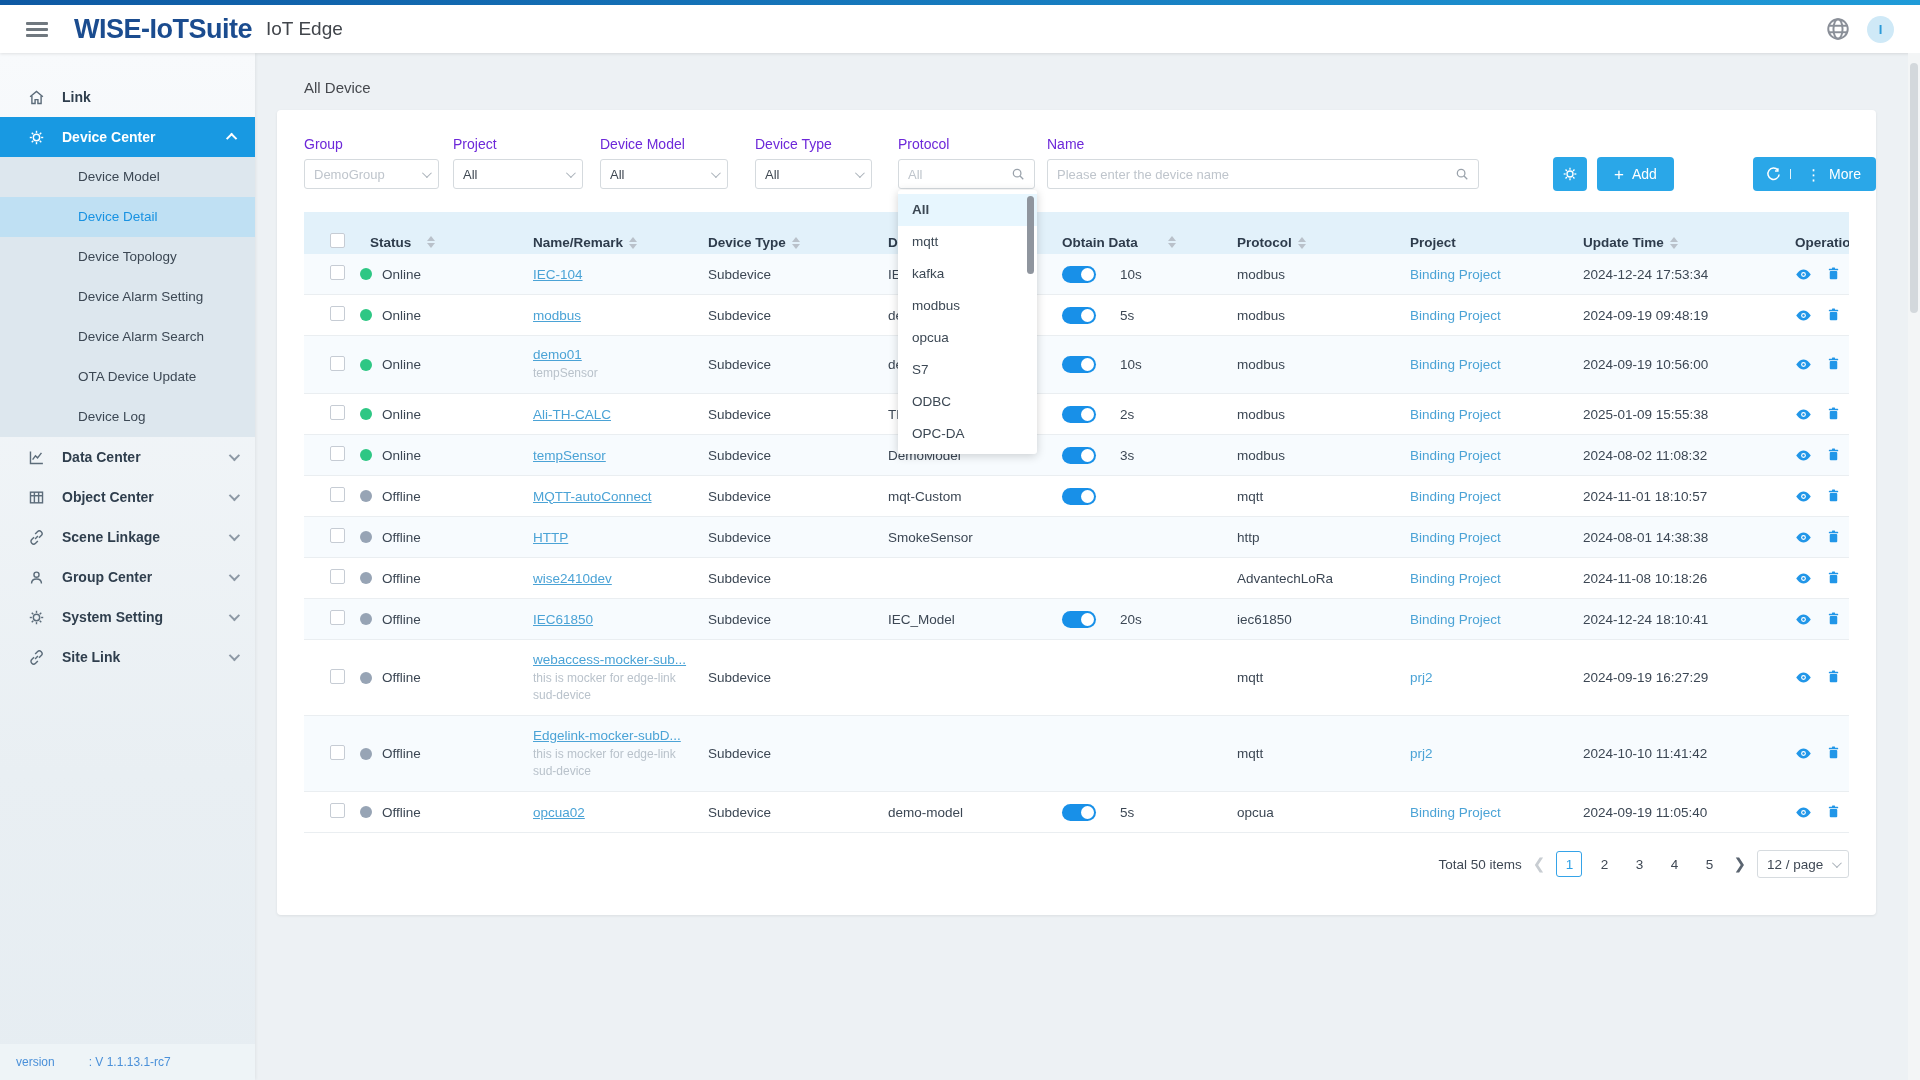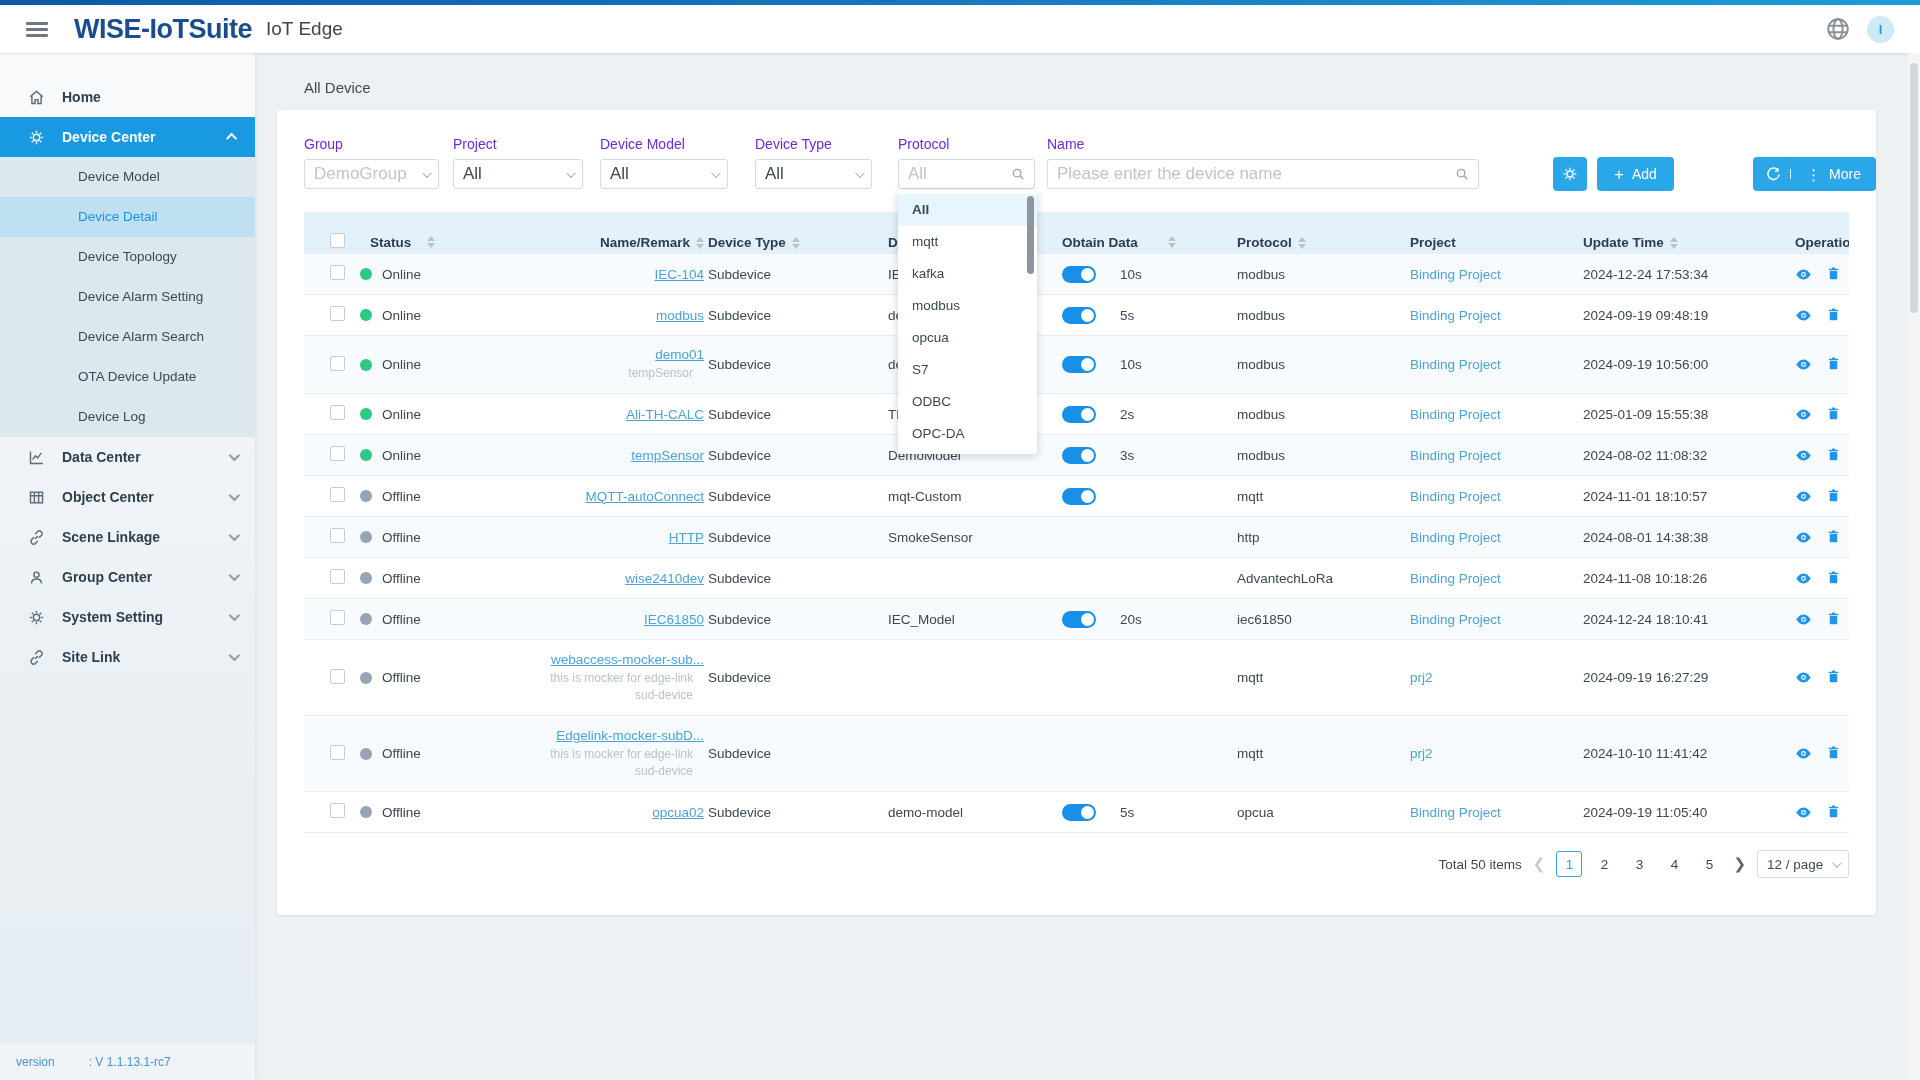--- a/index.html
+++ b/index.html
@@ -40,35 +40,35 @@
 
   
   .breadcrumb { position:absolute; left:304px; top:79px; font-size:15px; color:#45484d; z-index:10; }
   .card { position:absolute; left:277px; top:110px; width:1599px; height:805px; background:#fff;
           border-radius:4px; box-shadow:0 1px 3px rgba(0,0,0,.08); z-index:10; }
 
   
   .filter-group { position:absolute; top:26px; }
   .filter-label { font-size:14px; color:#6d28d9; margin-bottom:7px; }
   .fbox { height:30px; border:1px solid #d5dade; border-radius:3px; background:#fff;
-          display:flex; align-items:center; padding:0 9px; font-size:17px; color:#3f4852; justify-content:space-between; }
+          display:flex; align-items:center; padding:0 9px; font-size:13px; color:#3f4852; justify-content:space-between; }
   .fbox .muted { color:#bfc5cc; }
   .sel-chev { width:7px; height:7px; border-right:1.5px solid #aab2ba; border-bottom:1.5px solid #aab2ba; transform:rotate(45deg) translateY(-2px); }
 
   .btn { position:absolute; top:47px; height:34px; border-radius:4px; background:#2aa7e8; color:#fff;
          font-size:14px; display:flex; align-items:center; justify-content:center; gap:8px; border:none; cursor:pointer; }
 
   
   .thead { position:absolute; left:27px; top:102px; width:1545px; height:60px; background:#e2f1fa;
            display:flex; align-items:center; font-size:13.5px; font-weight:700; color:#2e3c4c; }
   .tbody { position:absolute; left:27px; top:144px; width:1545px; }
   .trow  { display:flex; align-items:center; border-bottom:1px solid #eaeef1; font-size:13.5px; color:#3c4754; }
   .cell { padding-left:4px; overflow:hidden; white-space:nowrap; }
   .c0 { width:50px; padding-left:26px; } .c1 { width:175px; padding-left:6px; display:flex; align-items:center; gap:10px; }
-  .c2 { width:175px;text-align:right; } .c3 { width:180px; } .c4 { width:174px; }
+  .c2 { width:175px; } .c3 { width:180px; } .c4 { width:174px; }
   .c5 { width:175px; display:flex; align-items:center; gap:24px; }
   .c6 { width:173px; } .c7 { width:173px; } .c8 { width:212px; }
   .c9 { flex:1; display:flex; align-items:center; gap:14px; }
   .th.c1 { padding-left:16px; }
   .sorter { display:inline-flex; flex-direction:column; gap:2px; margin-left:6px; vertical-align:middle; }
   .car-up { width:0;height:0;border-left:4px solid transparent;border-right:4px solid transparent;border-bottom:5px solid #b9c1ca; }
   .car-dn { width:0;height:0;border-left:4px solid transparent;border-right:4px solid transparent;border-top:5px solid #b9c1ca; }
   .checkbox { width:15px; height:15px; border:1px solid #c6ccd4; border-radius:2px; background:#fff; display:inline-block; }
   .dot { width:12px; height:12px; border-radius:50%; flex:0 0 12px; }
   .dot.online { background:#2ec784; } .dot.offline { background:#97a4b5; }
@@ -130,21 +130,21 @@
 
 <div class="sidebar">
   <div id="sidebar-menu">
       <div class="menu-item">
         <span class="mi-icon">
           <svg viewBox="0 0 24 24" width="17" height="17" fill="none" stroke="currentColor" stroke-width="2">
             <path d="M3 11 L12 3.5 L21 11"></path>
             <path d="M5.5 9.8 V20.5 H10 V15 H14 V20.5 H18.5 V9.8"></path>
           </svg>
         </span>
-        <span>Home</span>
+        <span>Link</span>
       </div>
       <div class="menu-item active">
         <span class="mi-icon">
           <svg viewBox="0 0 24 24" width="17" height="17" fill="none" stroke="currentColor" stroke-width="2">
             <circle cx="12" cy="12" r="4.5"></circle>
             <line x1="12" y1="2.5" x2="12" y2="5.5"></line>
             <line x1="12" y1="18.5" x2="12" y2="21.5"></line>
             <line x1="2.5" y1="12" x2="5.5" y2="12"></line>
             <line x1="18.5" y1="12" x2="21.5" y2="12"></line>
             <line x1="5.3" y1="5.3" x2="7.4" y2="7.4"></line>

